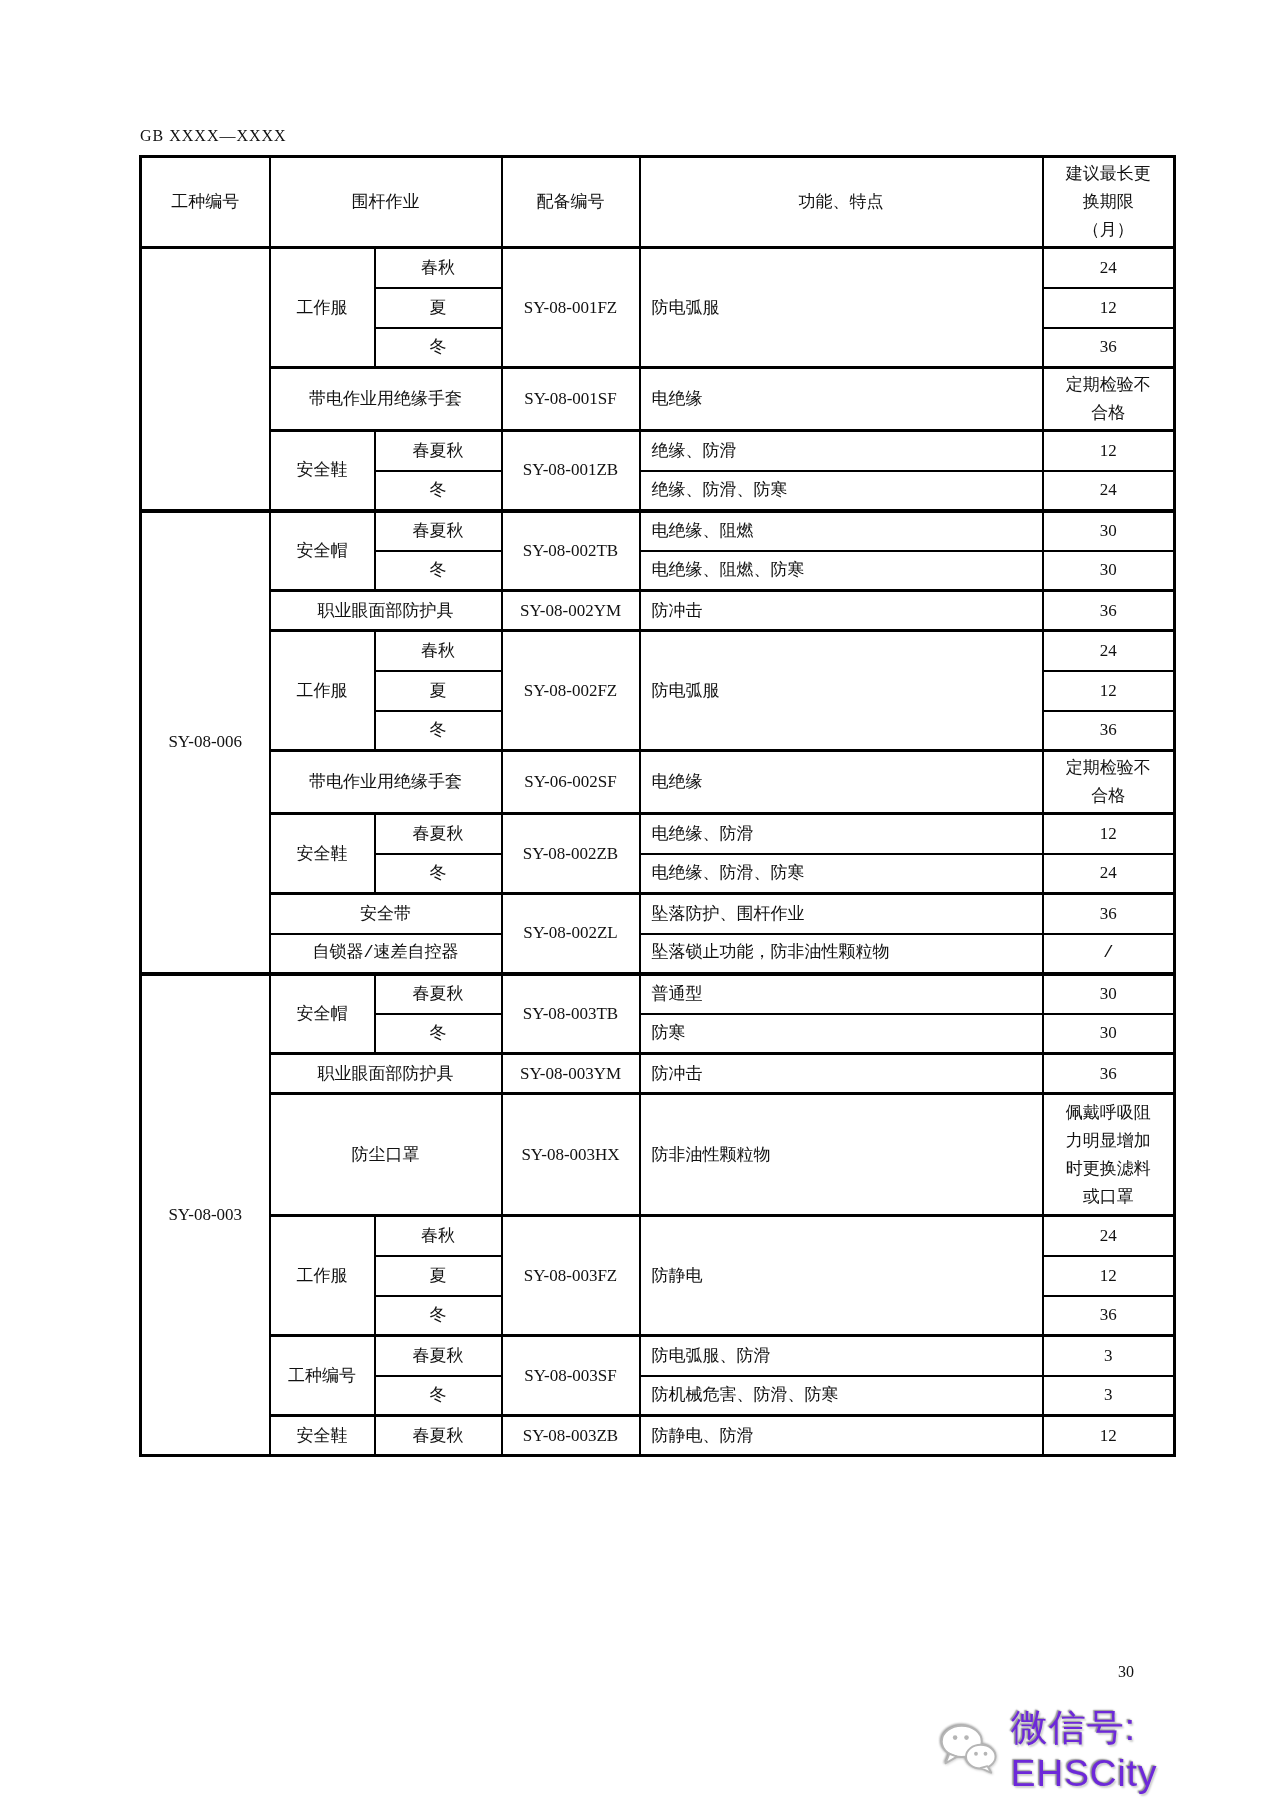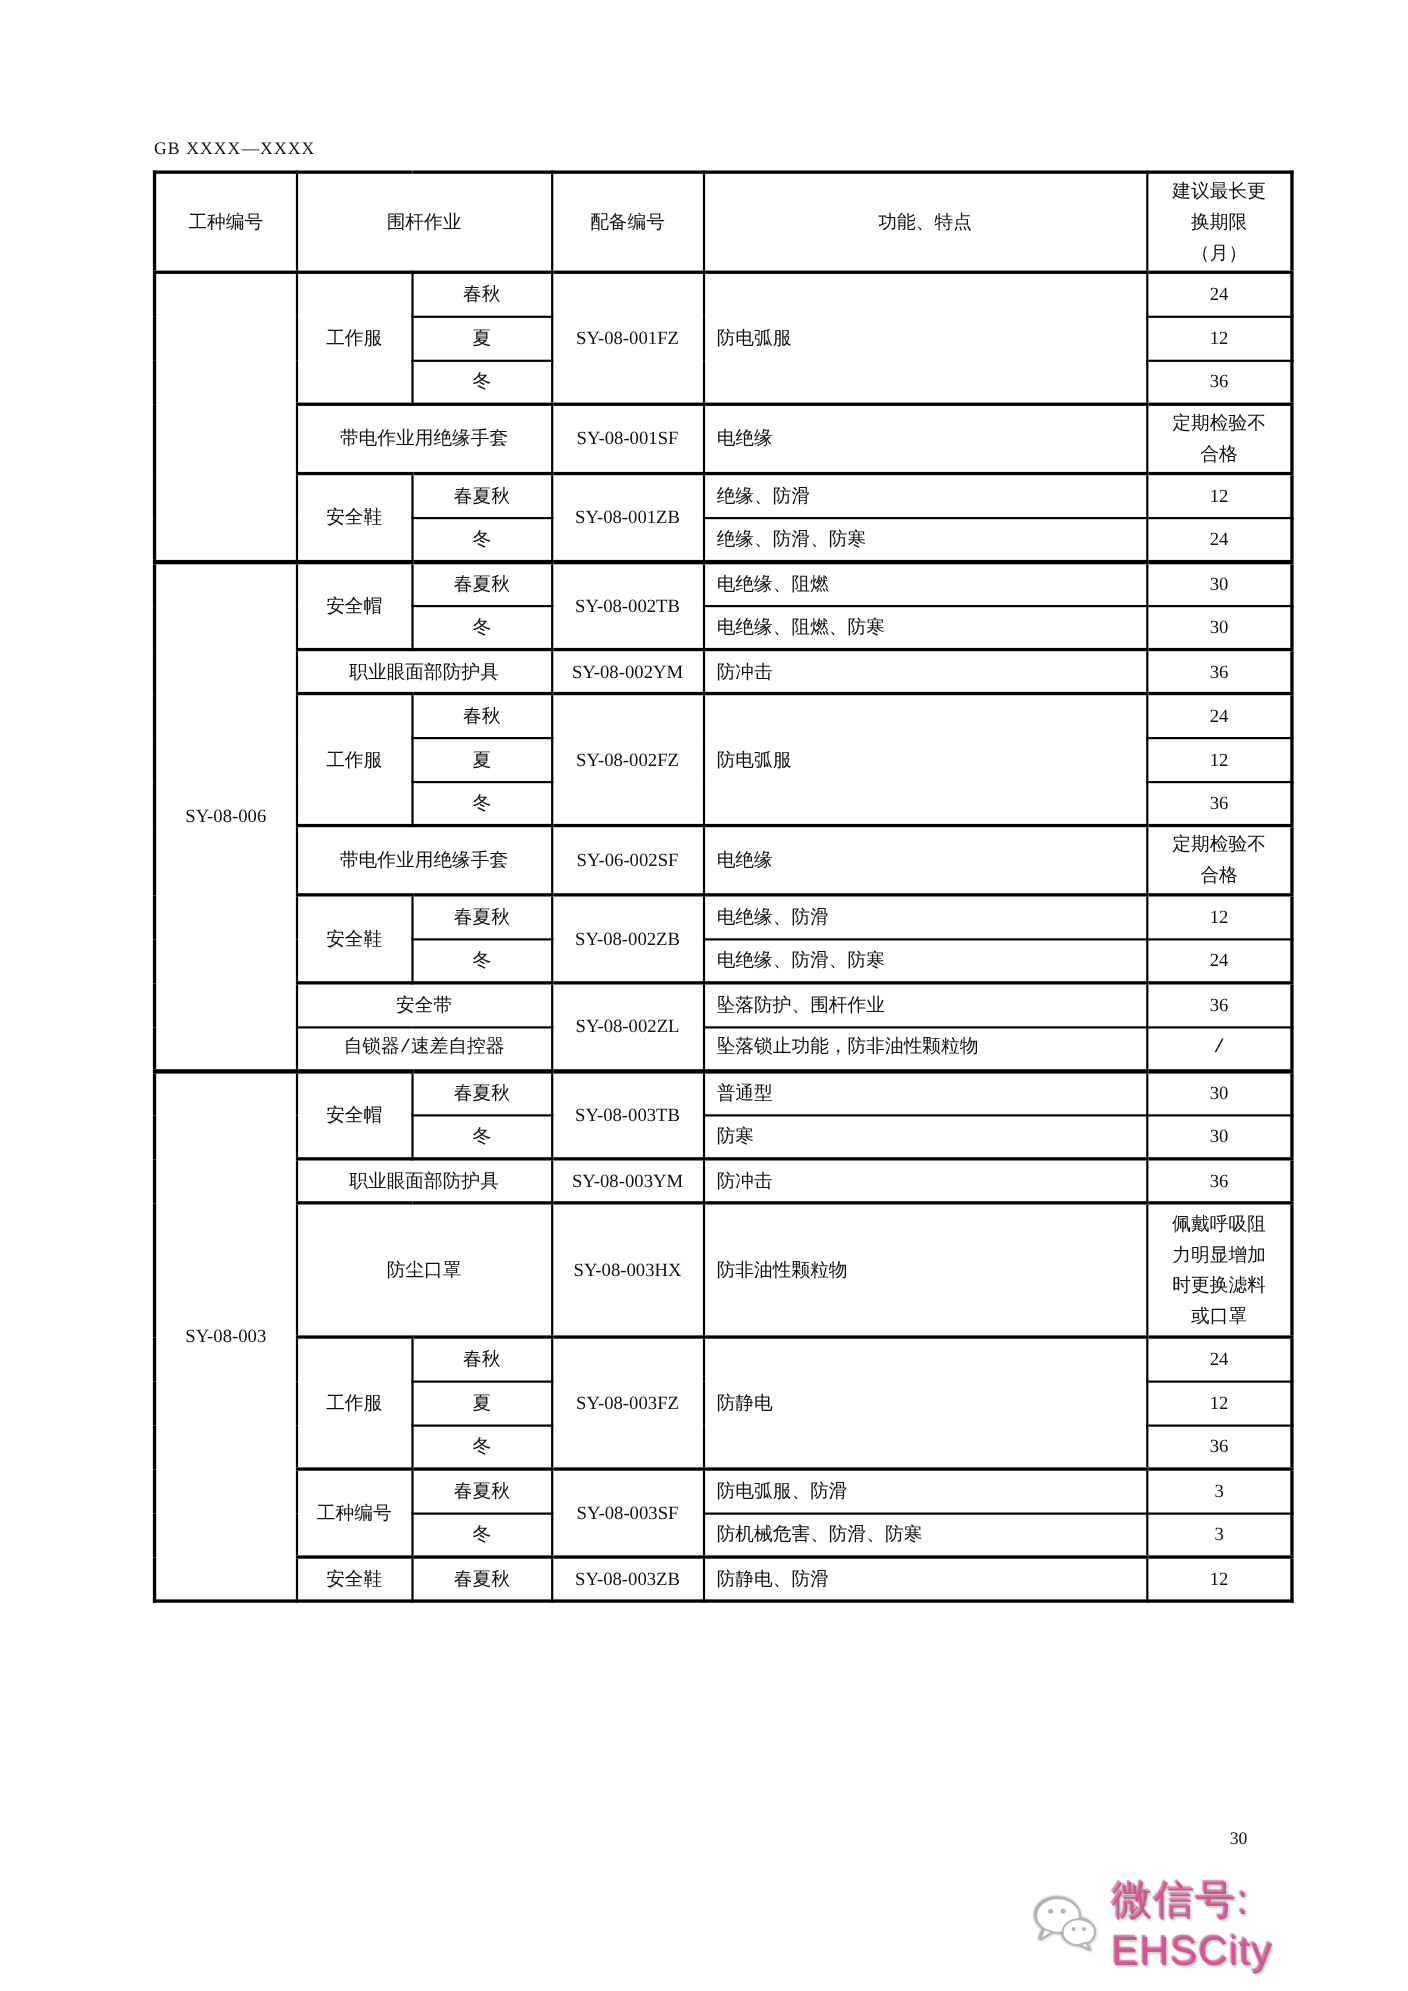--- a/index.html
+++ b/index.html
@@ -25,21 +25,21 @@
   td.left{text-align:left;padding-left:11px;padding-right:6px;}
   tr.group td{border-top-width:3px;}
   tr.section td{border-top-width:4px;}
   .page-number{position:absolute;left:1118px;top:1663px;font-size:16px;}
   .watermark{
     position:absolute;left:938px;top:1720px;height:58px;
     display:flex;align-items:center;gap:12px;
     font-family:"Liberation Sans","DejaVu Sans",sans-serif;
   }
   .watermark .wm-text{
-    font-size:37px;color:#ec4899;letter-spacing:1px;
+    font-size:37px;color:#6d28d9;letter-spacing:1px;
     text-shadow:-1.5px -1.5px 1.5px #8f8f8f, 1.5px 2px 2px #cfcfcf, 0 0 2px #bdbdbd;
   }
   .wm-icon{filter:drop-shadow(-1px -1px 1px #9a9a9a) drop-shadow(1px 1px 1px #d8d8d8);}
 </style>
 </head>
 <body>
 
 <div class="doc-code">GB XXXX—XXXX</div>
 
 <table class="equip">

